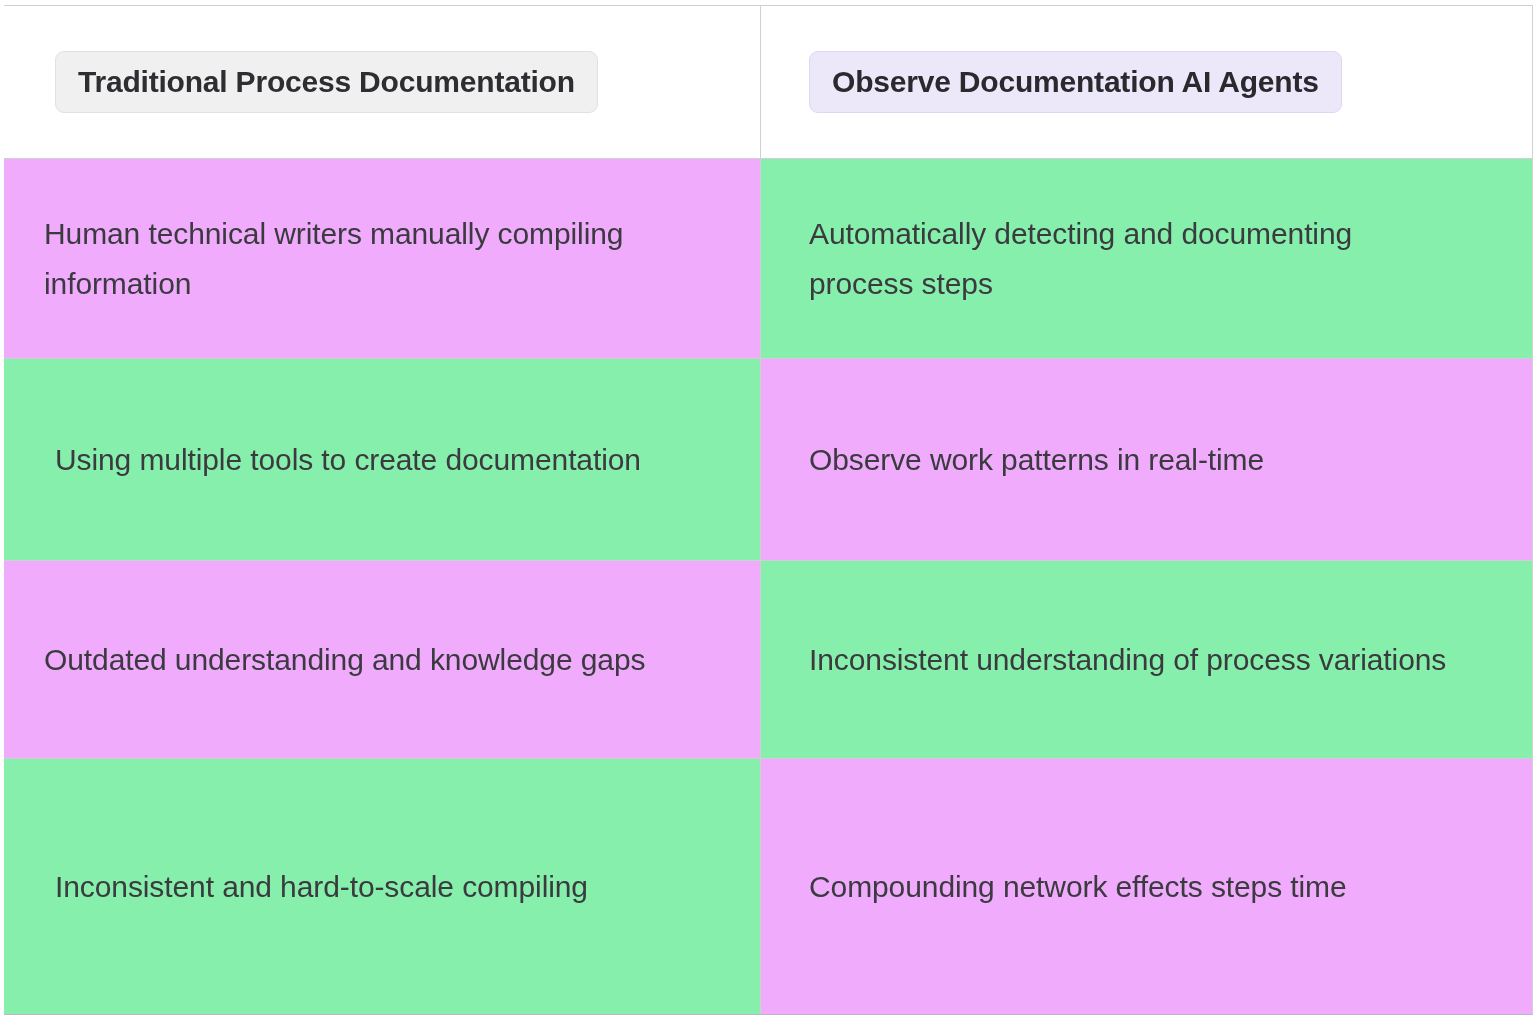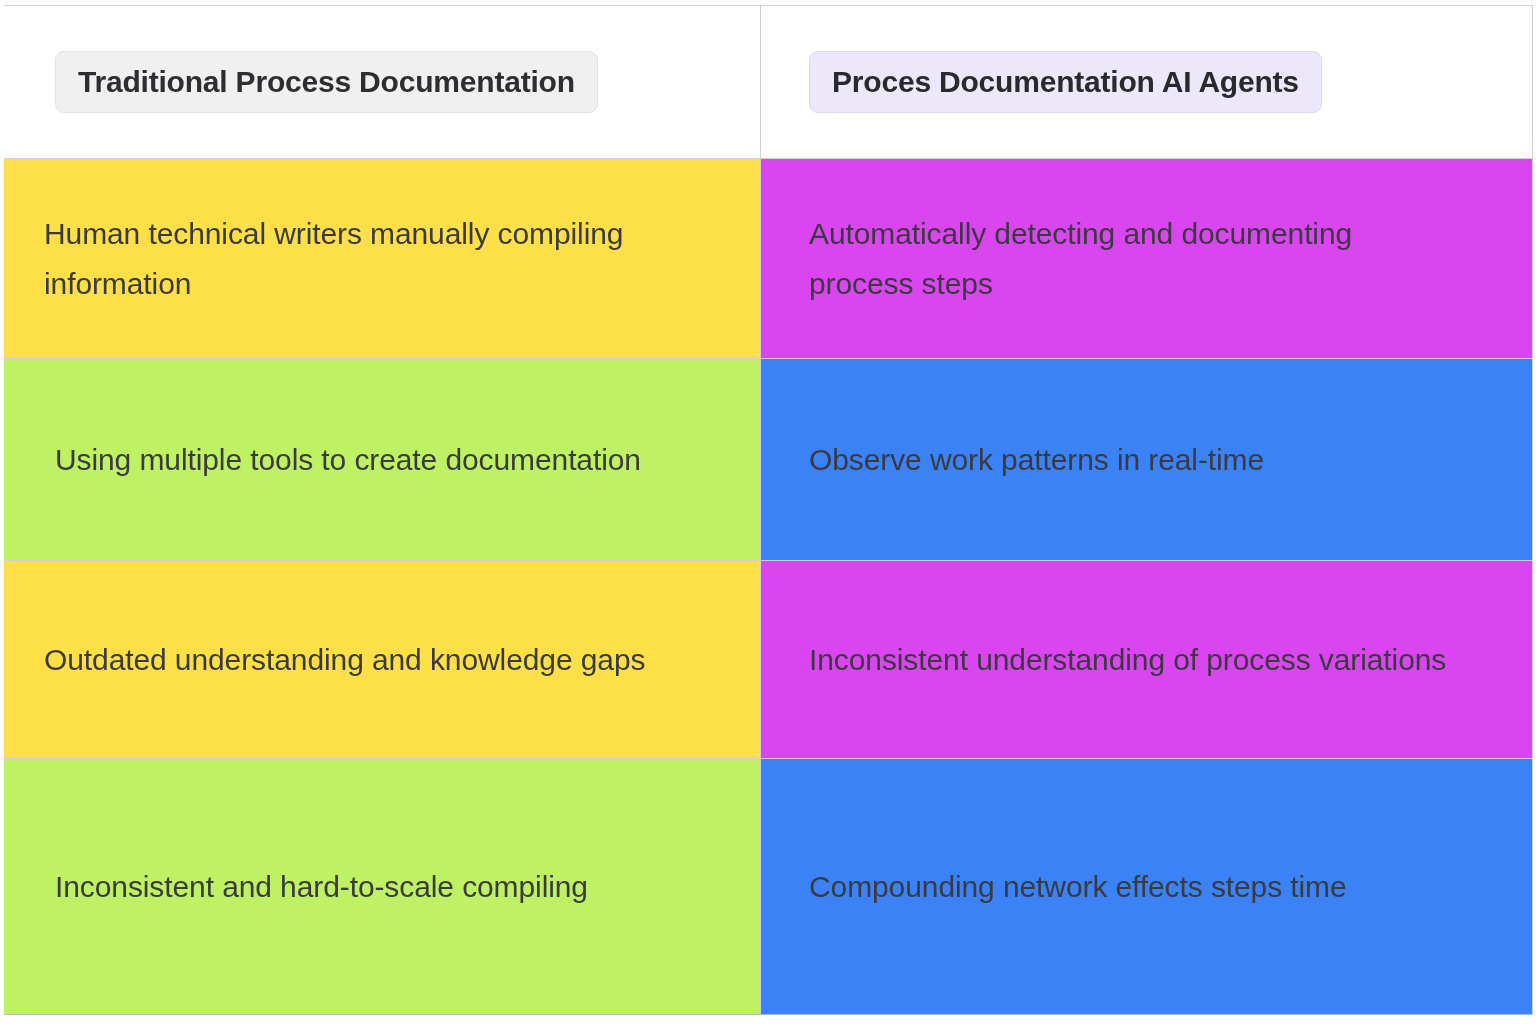--- a/index.html
+++ b/index.html
@@ -93,44 +93,44 @@
     line-height: 50px;
     color: #3a3a3f;
     letter-spacing: -0.1px;
   }
 
   .body-row.r1 .cell { height: 200px; }
   .body-row.r2 .cell { height: 202px; }
   .body-row.r3 .cell { height: 198px; }
   .body-row.r4 .cell { height: 255px; border-bottom: none; }
 
-  .body-row.shaded .cell.left  { background: #fde047; padding-left: 40px; }
-  .body-row.shaded .cell.right { background: #d946ef; }
-  .body-row.plain  .cell.left  { background: #bef264; }
-  .body-row.plain  .cell.right { background: #3b82f6; align-items: center; }
+  .body-row.shaded .cell.left  { background: #f0abfc; padding-left: 40px; }
+  .body-row.shaded .cell.right { background: #86efac; }
+  .body-row.plain  .cell.left  { background: #86efac; }
+  .body-row.plain  .cell.right { background: #f0abfc; align-items: center; }
 
   .cell-text {
     display: block;
     max-width: 100%;
   }
 
   .cell.left .cell-text  { max-width: 620px; }
   .cell.right .cell-text { max-width: 640px; }
 </style>
 </head>
 <body>
 
 <div class="comparison-table">
 
   <div class="row header-row">
     <div class="cell left">
       <span class="badge traditional">Traditional Process Documentation</span>
     </div>
     <div class="cell right">
-      <span class="badge ai">Proces Documentation AI Agents</span>
+      <span class="badge ai">Observe Documentation AI Agents</span>
     </div>
   </div>
 
   <div class="row body-row r1 shaded">
     <div class="cell left">
       <span class="cell-text">Human technical writers manually compiling information</span>
     </div>
     <div class="cell right">
       <span class="cell-text">Automatically detecting and documenting process steps</span>
     </div>

